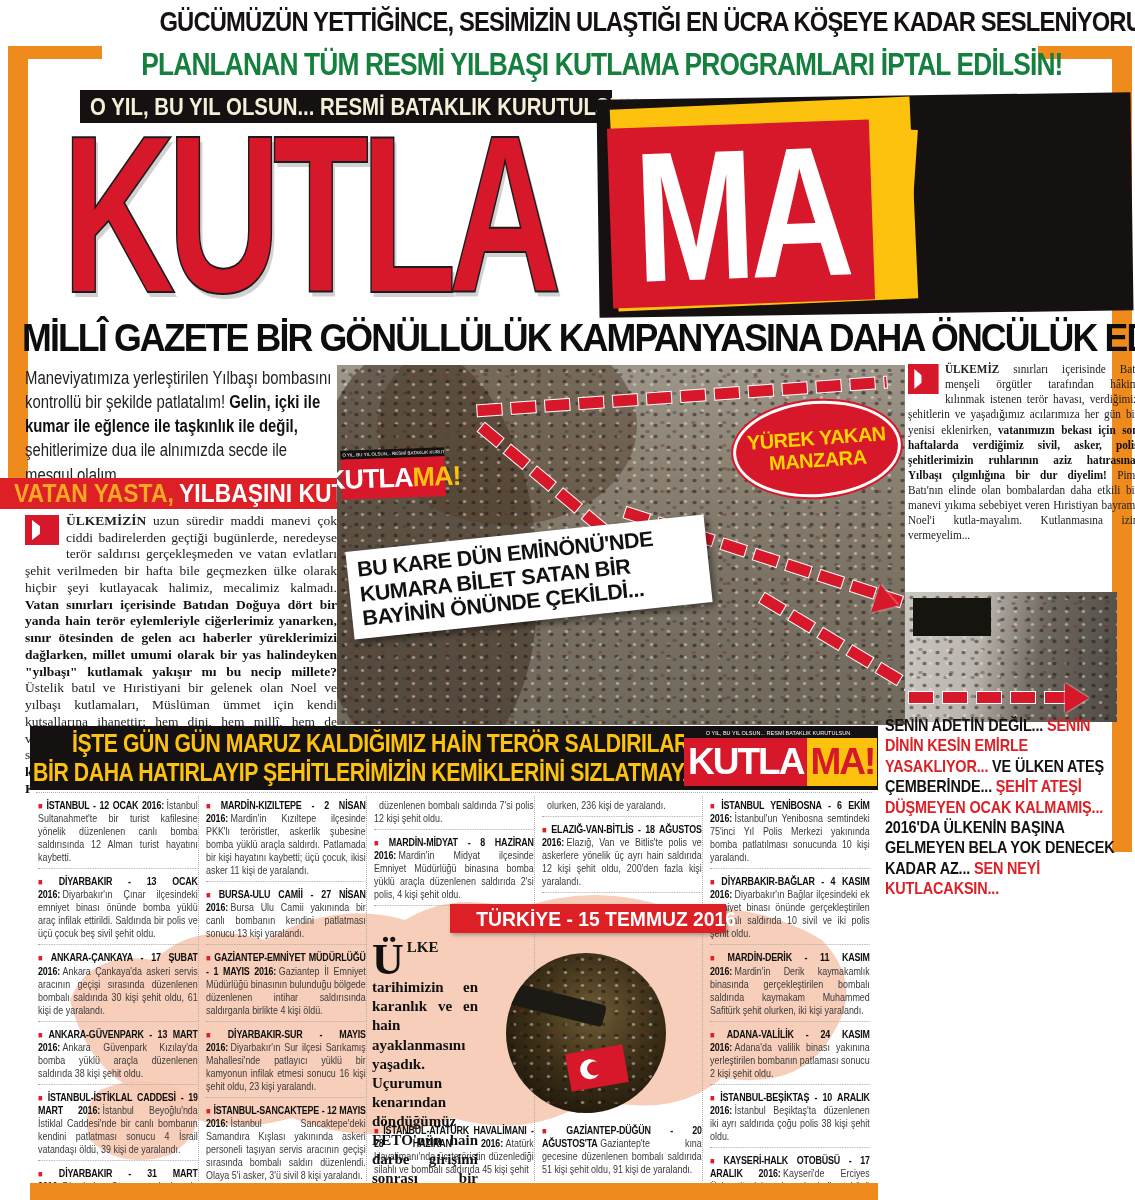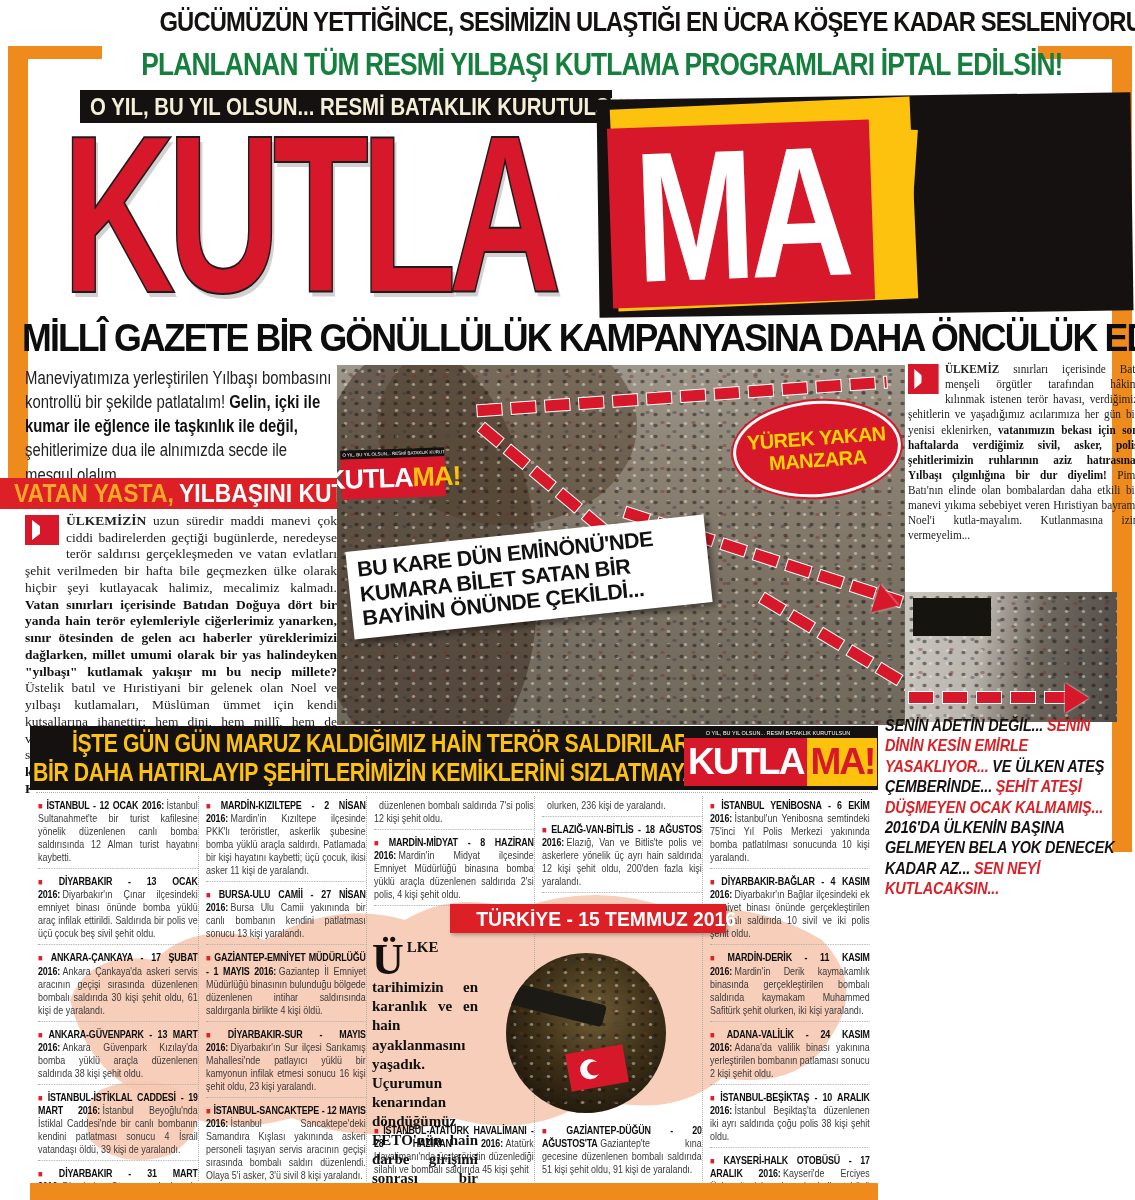--- a/index.html
+++ b/index.html
@@ -102,21 +102,21 @@
         padding:0 4px;}
   .minilogo .kw{color:#fff;font-weight:bold;font-size:27px;letter-spacing:-1px;}
   .minilogo .my{color:#FDC20D;font-weight:bold;font-size:27px;letter-spacing:-1px;}
 
   
   #photo-queue{left:905px;top:592px;width:212px;height:130px;overflow:hidden;
      background:linear-gradient(100deg,#cbc8c2 0%,#bab5ad 35%,#6e675e 62%,#4e4a44 100%);}
   #photo-queue .sign{position:absolute;left:8px;top:6px;width:78px;height:38px;background:#16140f;}
 
   
-  #statements{left:885px;top:716px;width:232px;font-style:italic;}
+  #statements{left:885px;top:716px;width:232px;}
   #statements .in{display:block;width:273px;transform:scaleX(.85);transform-origin:0 0;
         font-weight:bold;font-size:17px;line-height:1.2;color:#141110;letter-spacing:-.2px;}
   #statements .st.red{color:#DD1F26;}
 
   
   #bottom{left:30px;top:726px;width:848px;height:457px;background:#fff;overflow:hidden;}
   #band{position:absolute;left:0;top:0;width:848px;height:64px;background:#141110;color:#FDC20D;}
   #band .l1{position:absolute;left:42px;top:3px;font-weight:bold;font-size:25px;white-space:nowrap;
         transform:scaleX(.85);transform-origin:0 0;letter-spacing:-.5px;}
   #band .l2{position:absolute;left:3px;top:32px;font-weight:bold;font-size:25px;white-space:nowrap;

